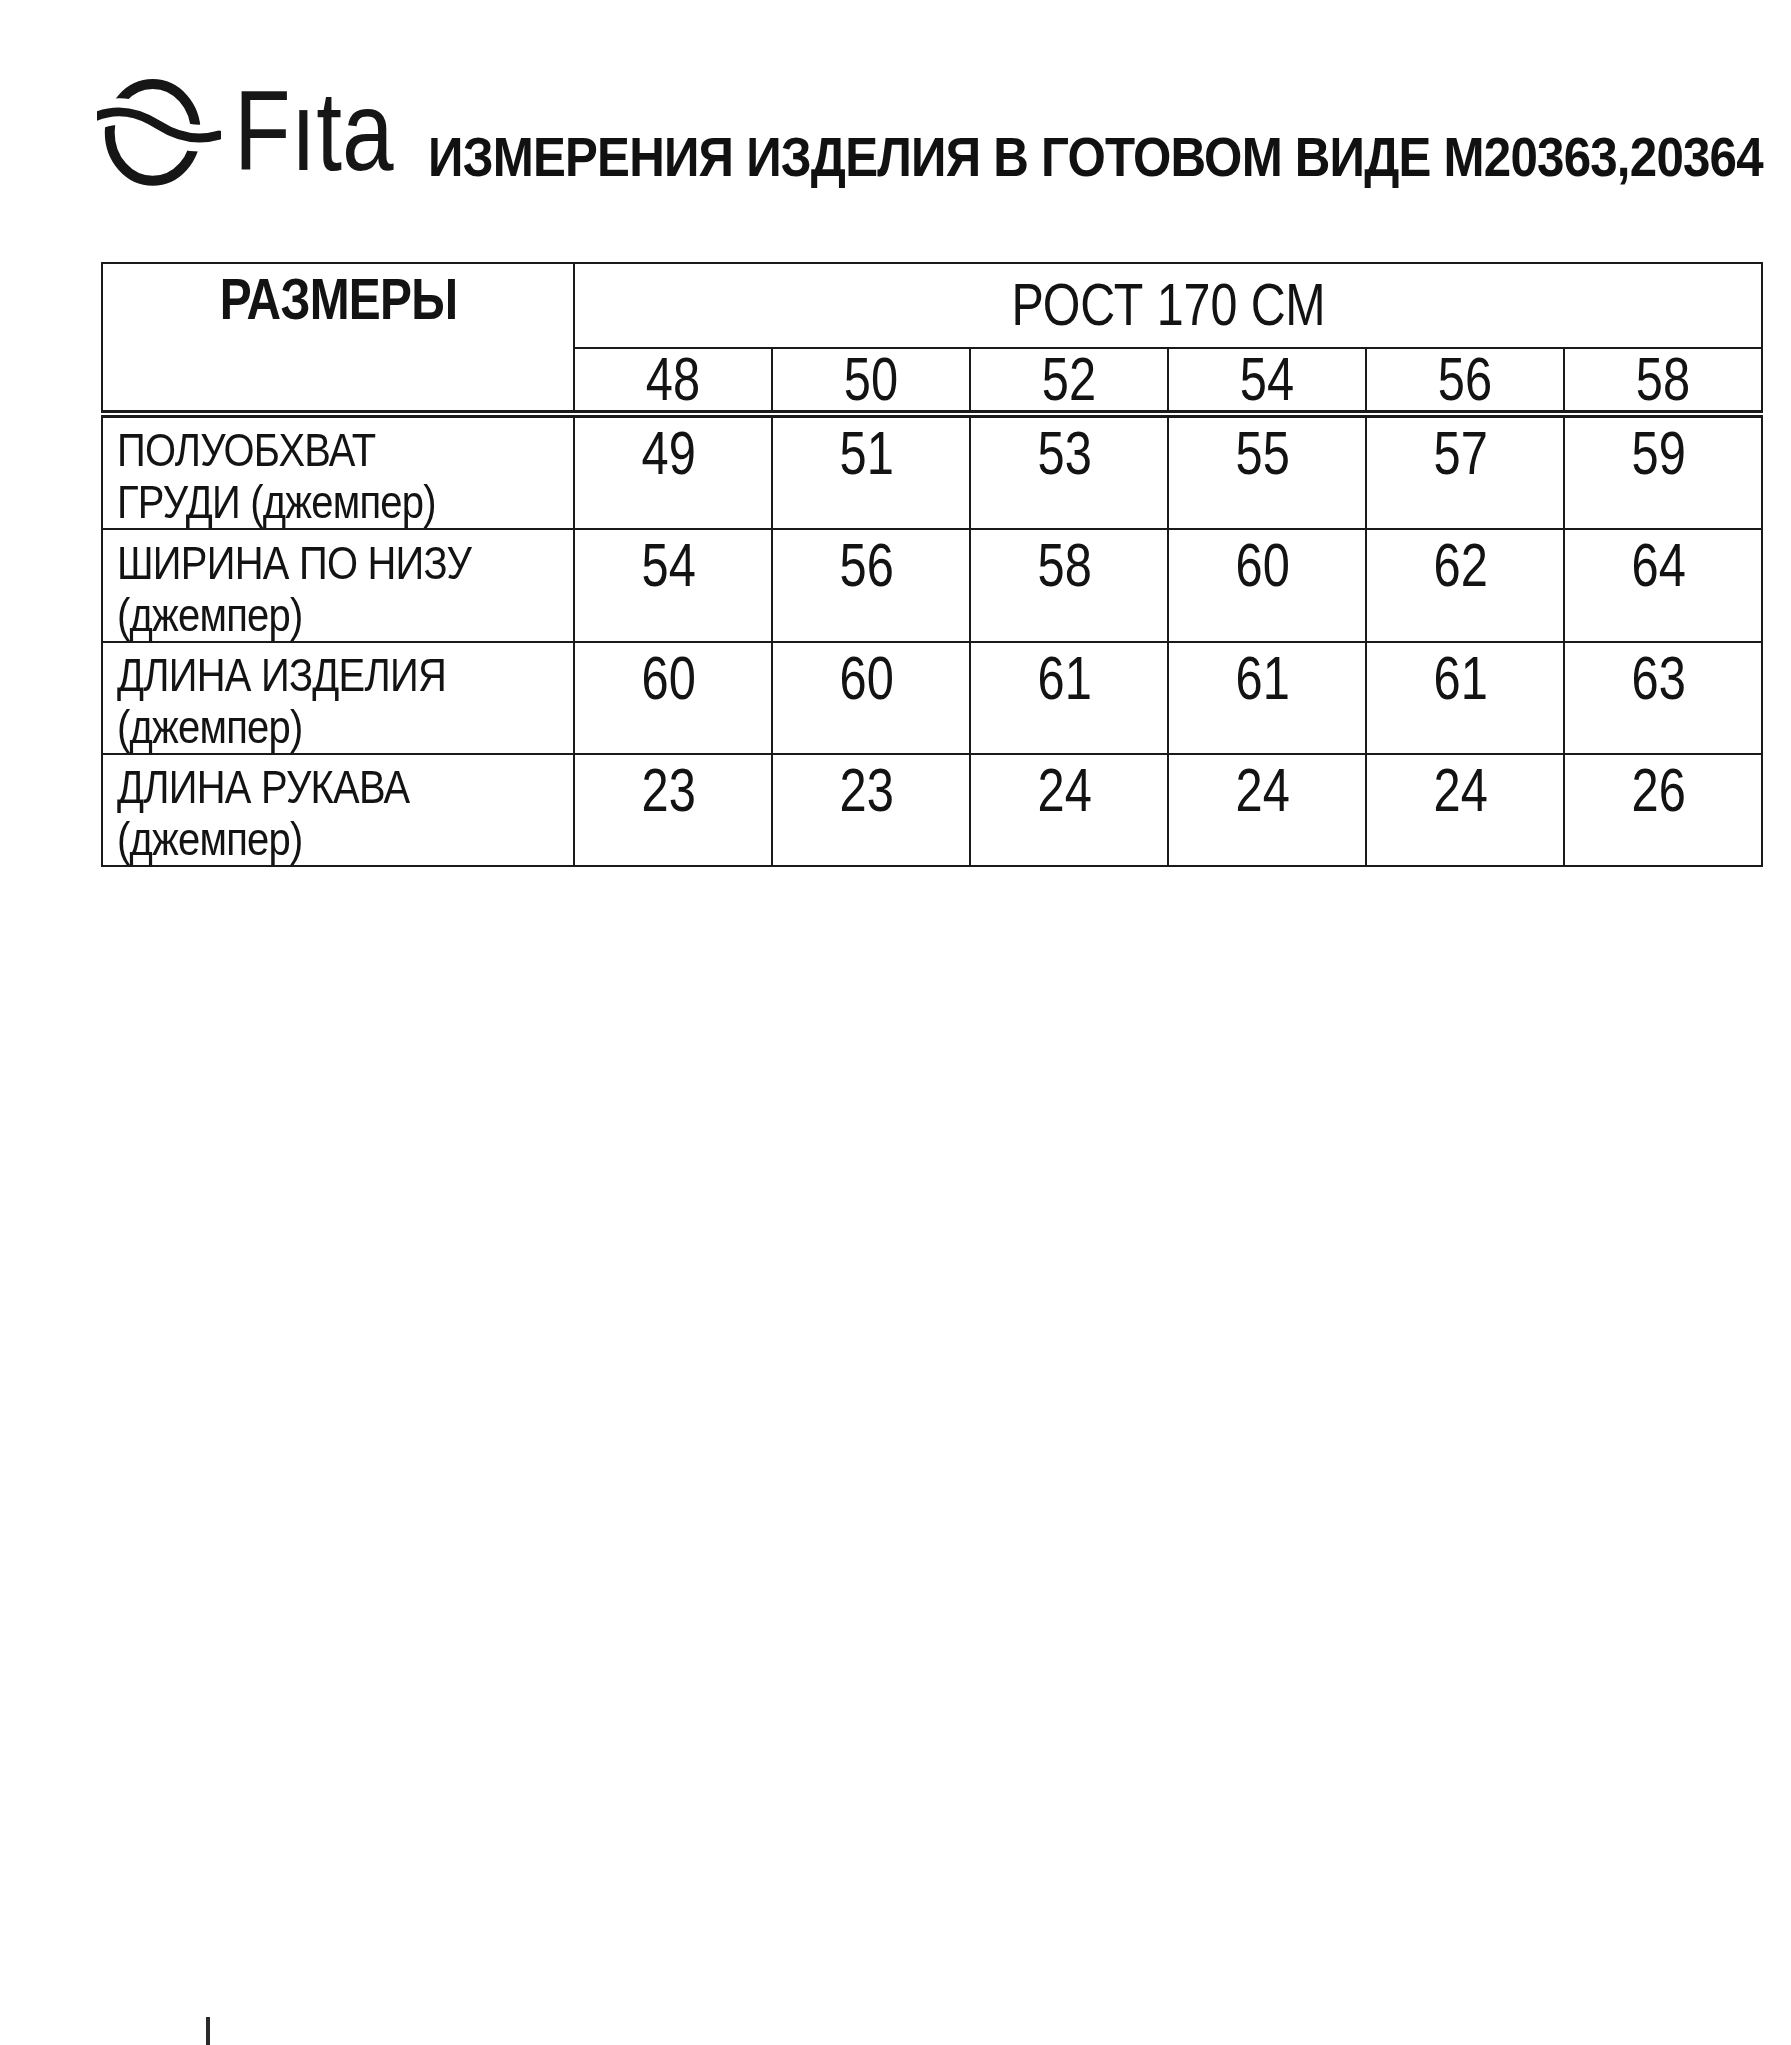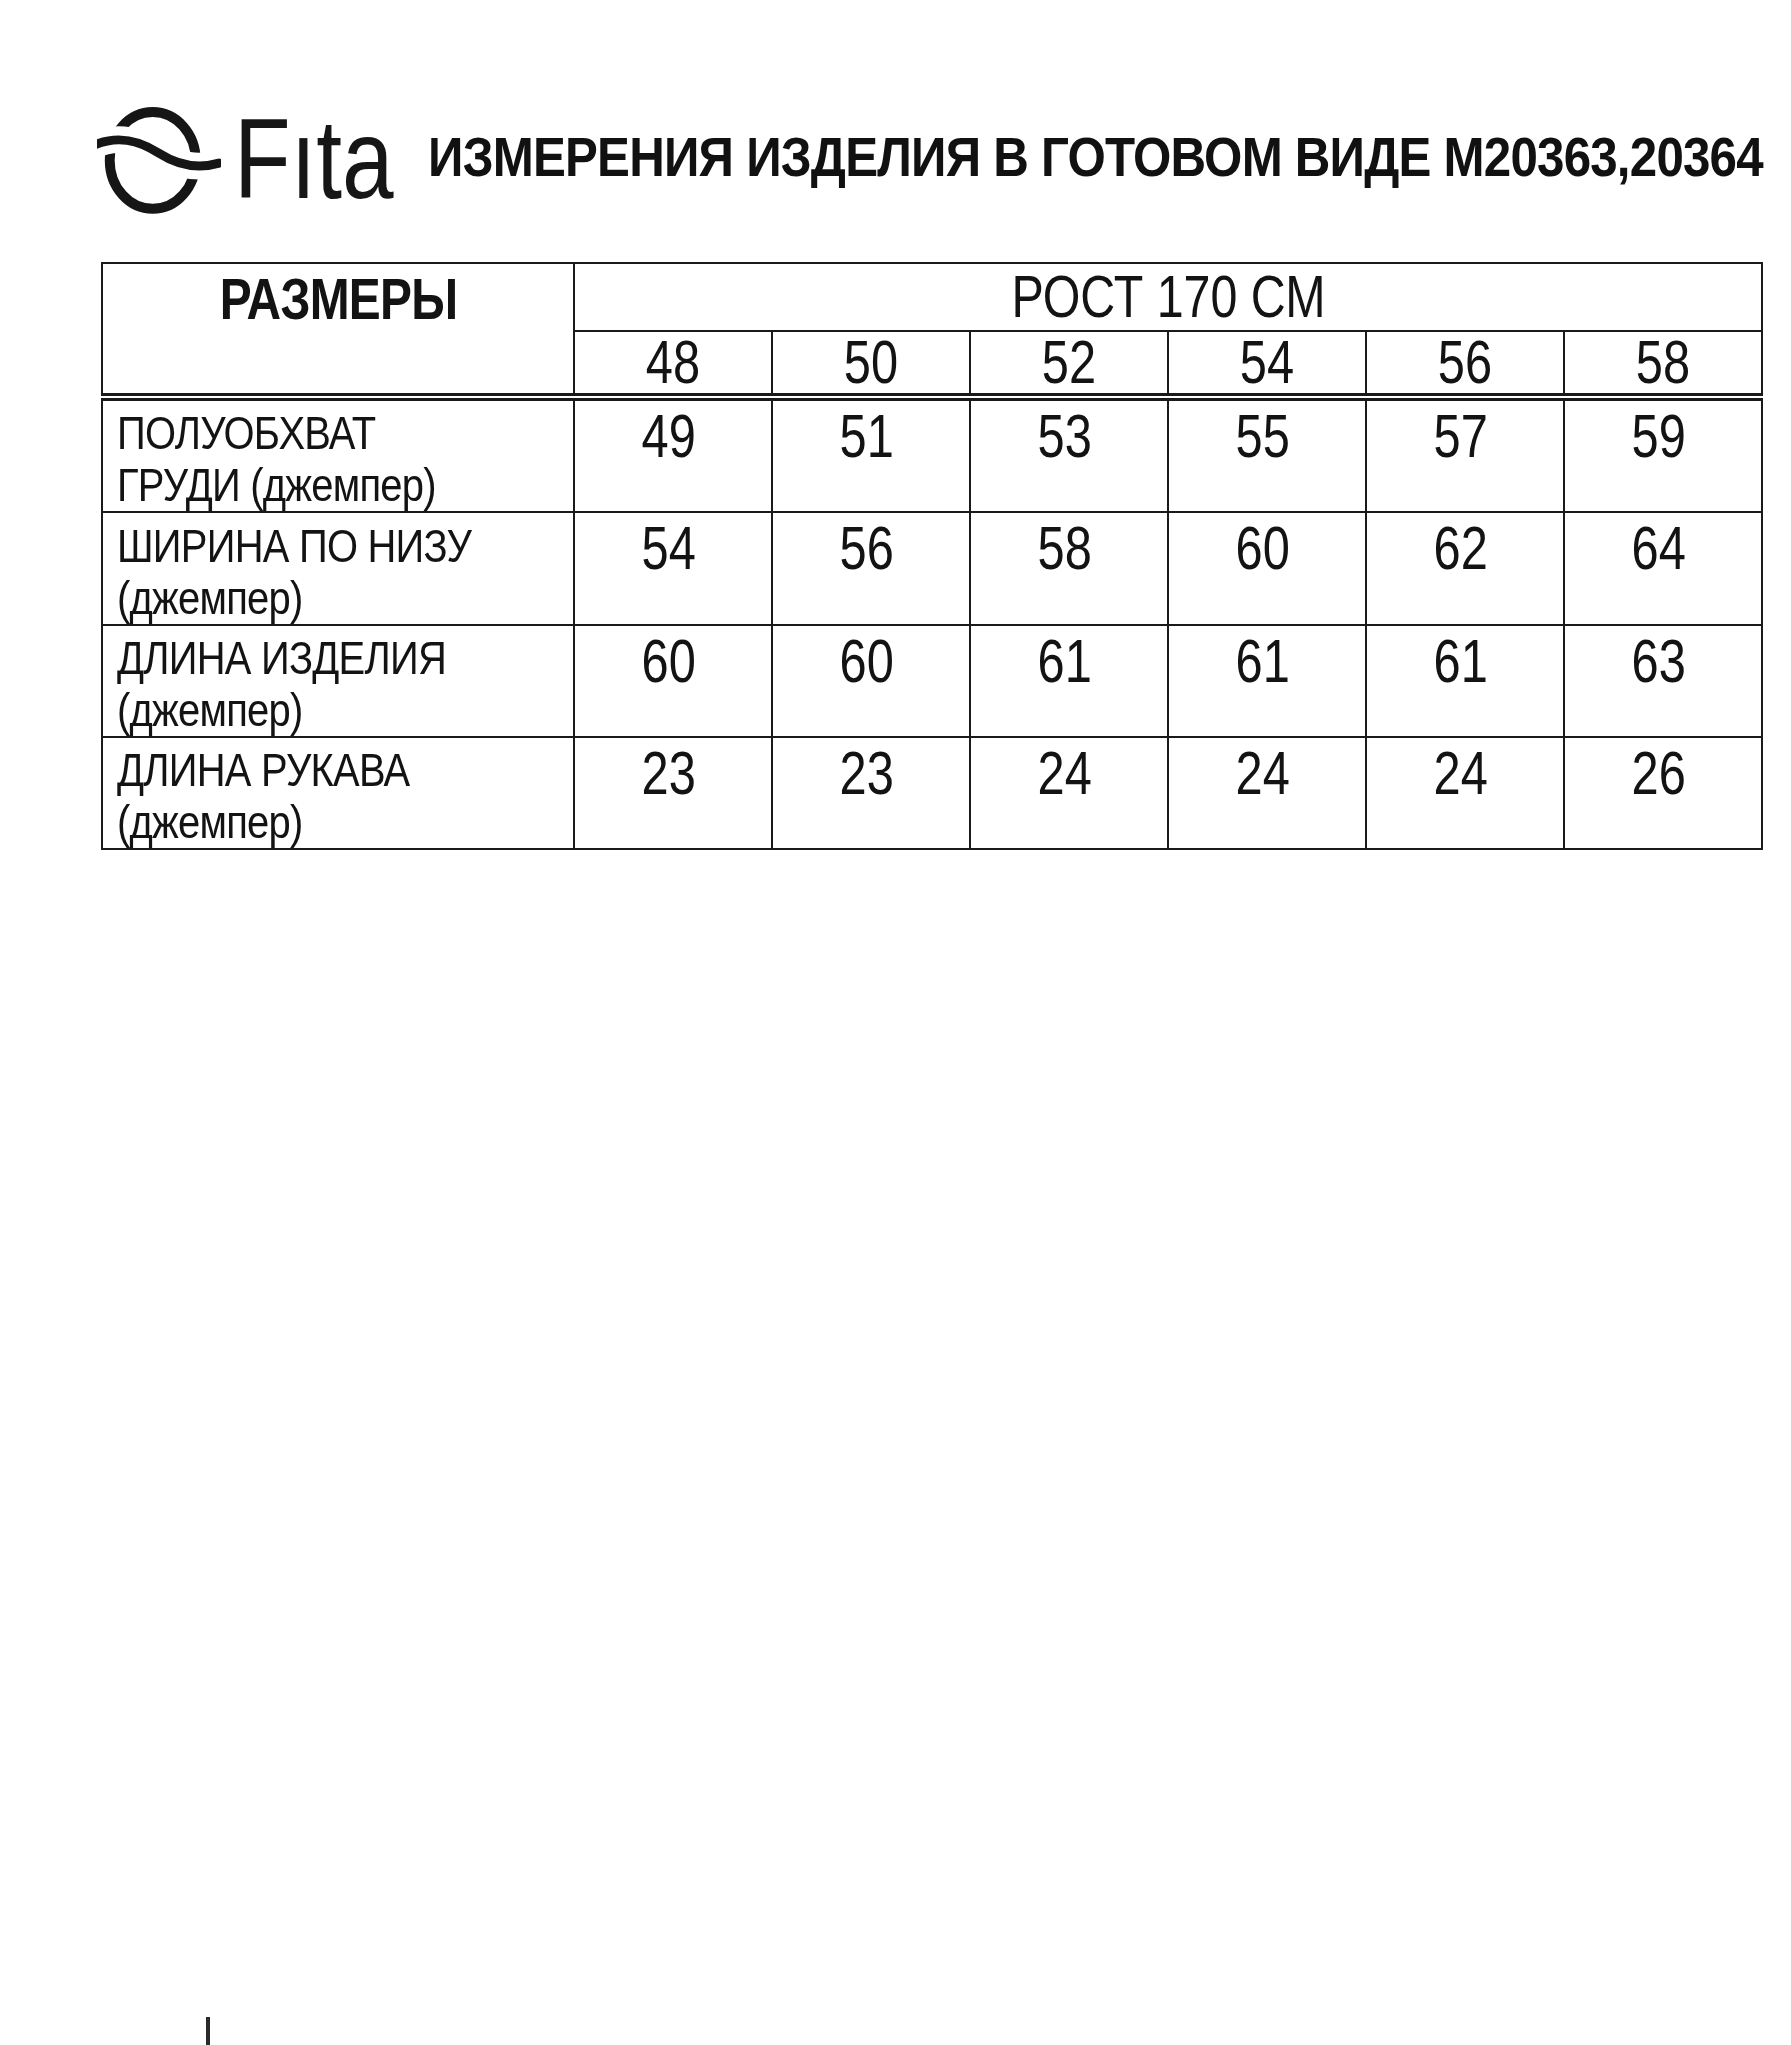--- a/index.html
+++ b/index.html
@@ -9,21 +9,21 @@
   body {
     position: relative;
     width: 1791px; height: 2046px;
     font-family: "Liberation Sans", sans-serif;
     color: #131313;
     overflow: hidden;
   }
 
   
   .logo {
-    position: absolute; left: 97px; top: 95px;
+    position: absolute; left: 97px; top: 67px;
     height: 129px; display: flex; align-items: center; justify-content: center;
   }
   .logo svg { display: block; }
   .logo-text {
     display: inline-block;
     font-size: 113px; line-height: 113px;
     transform: scaleX(0.82); transform-origin: left center;
     margin-left: 12.5px; color: #161616;
   }
 
@@ -43,21 +43,21 @@
     border-collapse: collapse; table-layout: fixed;
     background: #fff;
   }
   .size-table td {
     border: 2.7px solid #1a1a1a;
     padding: 0; background: #fff;
   }
   .c-label { width: 472px; }
   .c-size  { width: 198px; }
 
-  tr.hr1 { height: 68px; }
+  tr.hr1 { height: 85px; }
   tr.hr2 { height: 65px; border-radius: 8px; }
   tr.dr  { height: 106px; }
 
   td.corner {
     vertical-align: top; text-align: center;
     padding-top: 7.2px;
   }
   td.dbl { border-bottom: 8px double #1a1a1a; }
 
   .corner-text {

